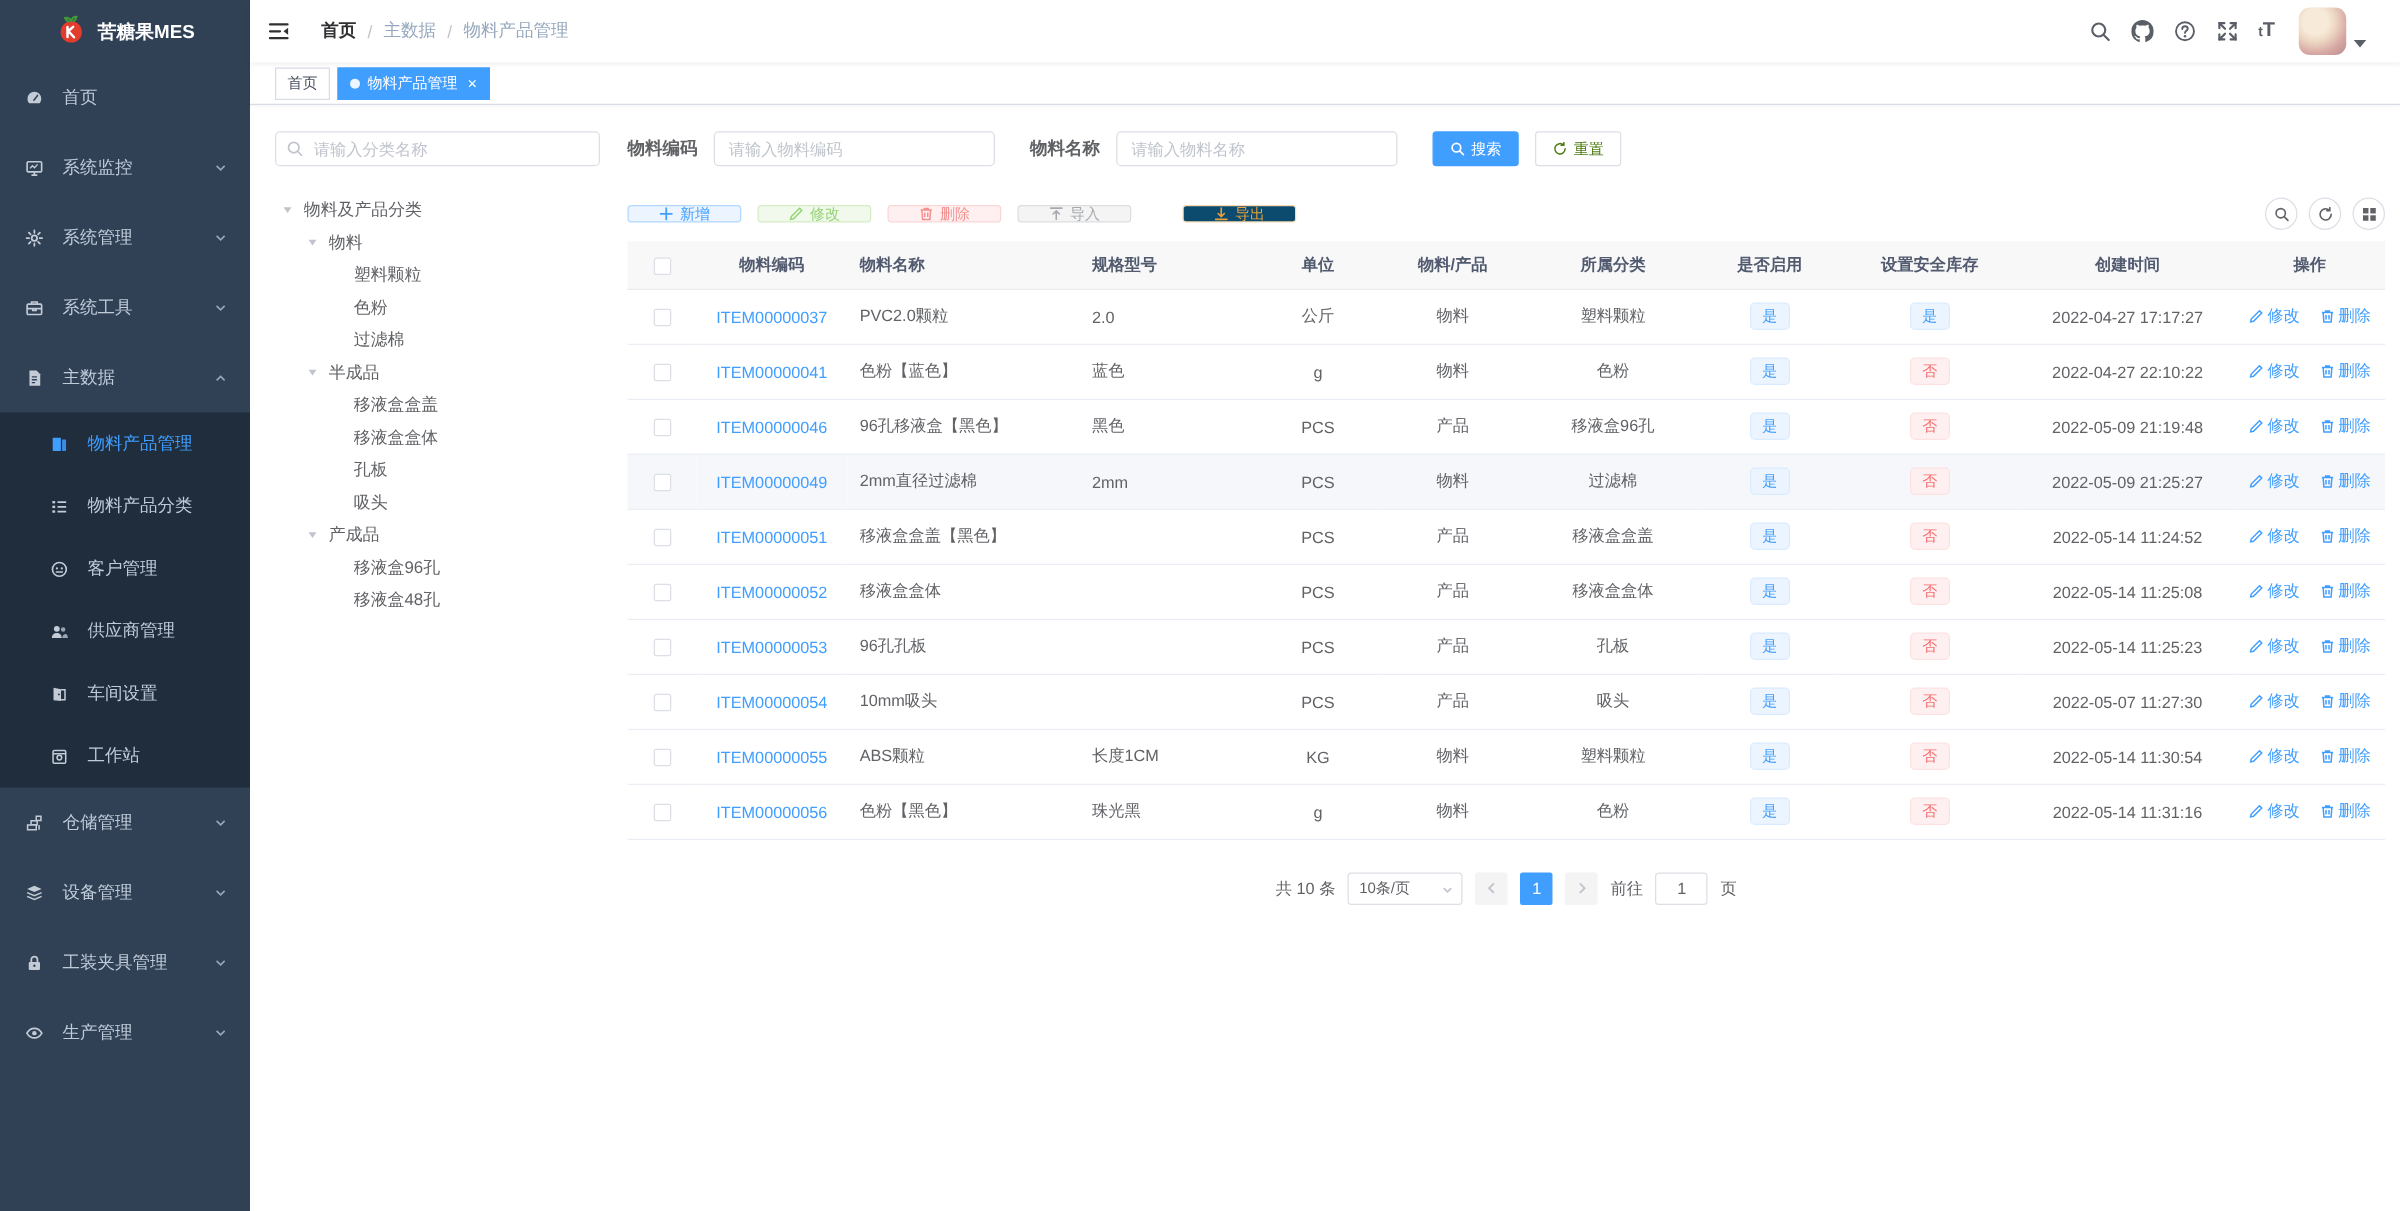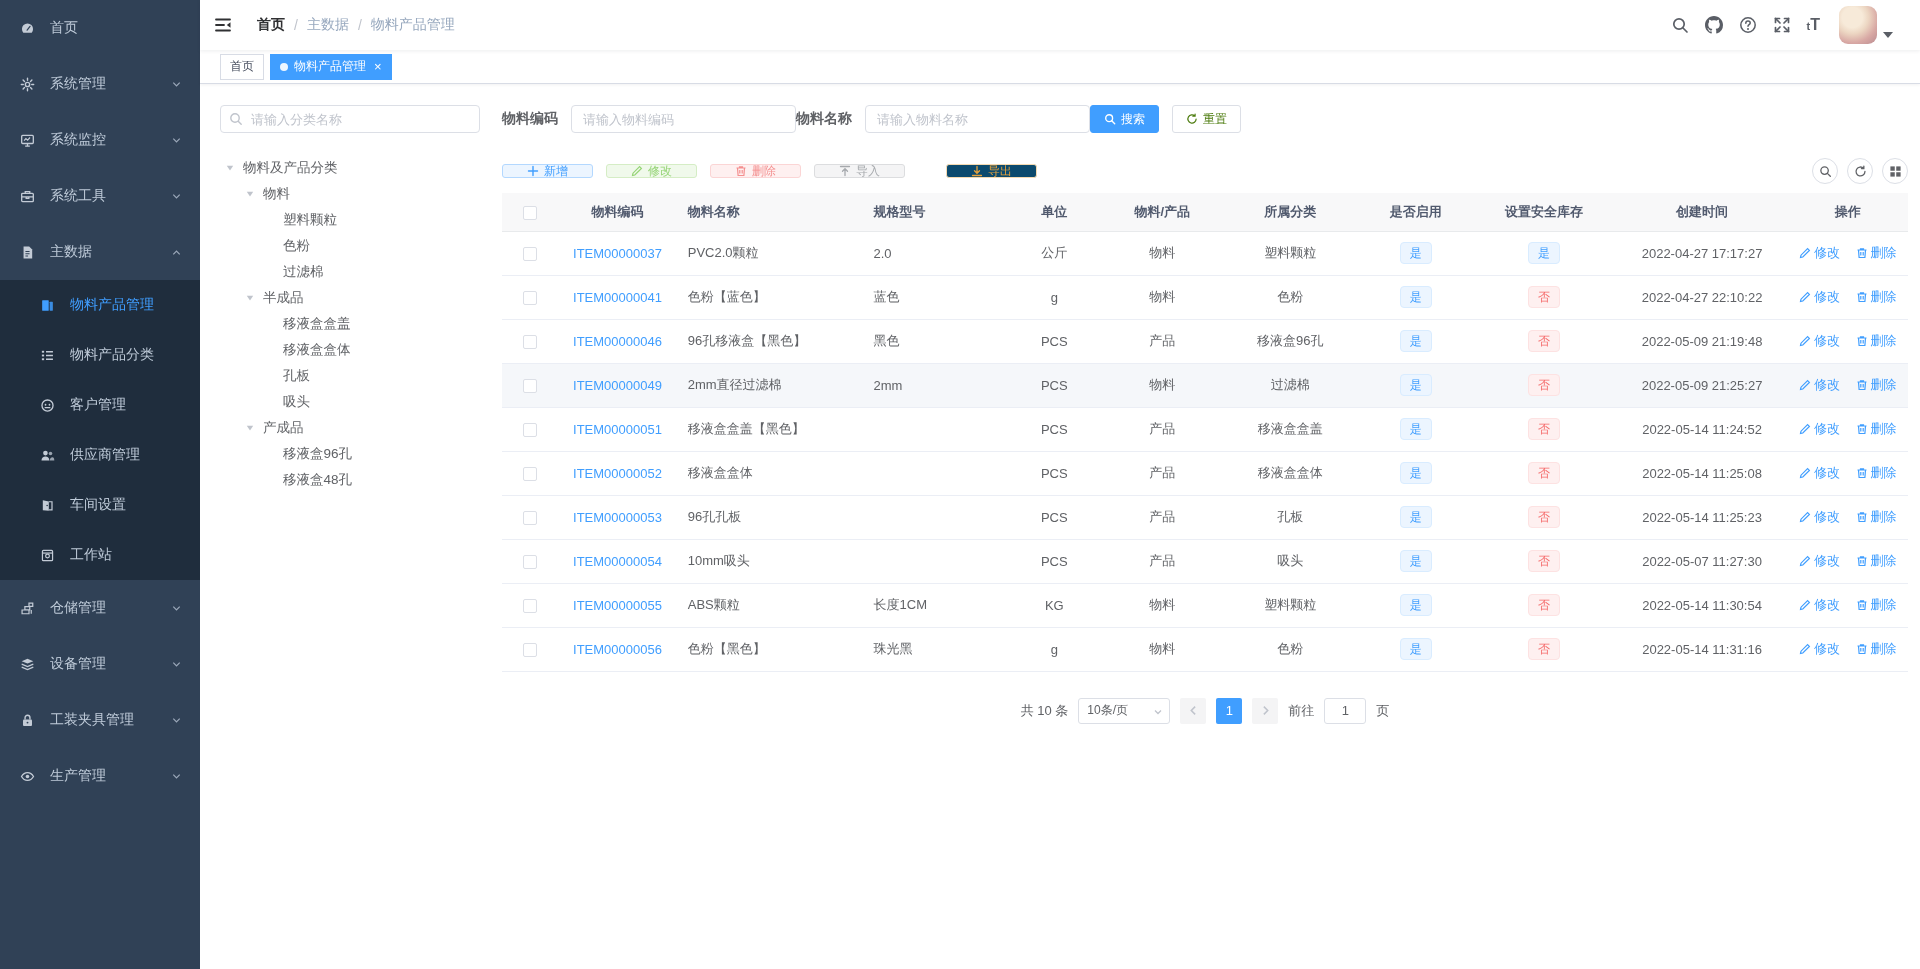--- a/index.html
+++ b/index.html
@@ -61,21 +61,21 @@
   .tree-search .mag { position:absolute; left:9px; top:6.5px; width:14px; height:14px; color:#c0c4cc; }
   .tree { margin-top:22px; }
   .tree-node { height:26px; display:flex; align-items:center; font-size:13.5px; color:#606266; cursor:pointer; }
   .tree-caret { width:18px; flex:none; display:inline-flex; color:#c0c4cc; }
   .tree-caret svg { width:10px; height:10px; }
 
   
   .right-section { flex:1; margin-left:22px; min-width:0; }
   .filter-row { display:flex; align-items:center; }
   .f-label { font-size:14px; font-weight:700; color:#606266; margin-right:13px; white-space:nowrap; }
-  .f-input { width:225px; height:28px; border:1px solid #dcdfe6; border-radius:4px; padding:0 11px; font-size:13px; color:#0c4a6e; outline:none; font-family:inherit; }
+  .f-input { width:225px; height:28px; border:1px solid #dcdfe6; border-radius:4px; padding:0 11px; font-size:13px; color:#0c4a6e; outline:none; margin-right:28px; font-family:inherit; }
   .f-input::placeholder { color:#c0c4cc; }
   .btn { display:inline-flex; align-items:center; gap:5px; height:28px; padding:0 13px; border-radius:3px; font-size:12px; cursor:pointer; border:1px solid transparent; white-space:nowrap; font-family:inherit; }
   .btn svg { width:12px; height:12px; }
   .btn-search { background:#409eff; border-color:#409eff; color:#fff; margin-right:13px; }
   .btn-reset { background:#fff; border-color:#dcdfe6; color:#4d7c0f; }
 
   .toolbar-row { display:flex; align-items:center; margin-top:25px; }
   .toolbar-row .btn { height:14px; padding:0 24px; margin-right:13px; }
   .btn-add { background:#ecf5ff; border-color:#b3d8ff; color:#409eff; }
   .btn-edit { background:#f0f9eb; border-color:#d5edc5; color:#95d475; }
@@ -109,56 +109,64 @@
   .pg-btn svg { width:11px; height:11px; }
   .pg-page { width:26px; height:26px; background:#409eff; color:#fff; border-radius:2px; display:flex; align-items:center; justify-content:center; font-size:13px; cursor:pointer; }
   .pg-goto-input { width:42px; height:26px; border:1px solid #dcdfe6; border-radius:3px; text-align:center; font-size:13px; color:#606266; outline:none; font-family:inherit; }
 </style>
 </head>
 <body>
 
 <div class="app">
 
   <aside class="sidebar">
+    <div class="logo-row">
+      <svg class="logo-mark" viewBox="0 0 26 26">
+        <path d="M13 5C8 5 4.5 9 4.5 13.7c0 5 3.9 8.3 8.5 8.3s8.5-3.3 8.5-8.3C21.5 9 18 5 13 5z" fill="#e23c2e"></path>
+        <path d="M13 5c-1-2-3-3-5-2.6.7 1.5 1.5 2.2 2.8 2.8M13 5c.4-2.2 2-3.6 4.2-3.6-.2 1.6-.9 2.7-2.3 3.5" fill="none" stroke="#3f9c35" stroke-width="1.6" stroke-linecap="round"></path>
+        <path d="M10 9.5v8M10 13.4l4.5-3.9M11 13.2l4.2 4.6" fill="none" stroke="#fff" stroke-width="2" stroke-linecap="round"></path>
+      </svg>
+      <span class="logo-text">苦糖果MES</span>
+    </div>
     <nav class="menu">
         <div class="menu-item">
     <span class="mi-icon">
             <svg viewBox="0 0 16 16">
               <path d="M8 2.6a5.9 5.9 0 0 0-5.9 5.9c0 1.5.5 2.8 1.4 3.9h9a6 6 0 0 0 1.4-3.9A5.9 5.9 0 0 0 8 2.6z" fill="currentColor"></path>
               <path d="M7.6 9.8l3.1-4.1" stroke="#304156" stroke-width="1.3" stroke-linecap="round"></path>
             </svg>
           </span>
     <span class="mi-label">首页</span>
 
+  </div>
+        <div class="menu-item">
+    <span class="mi-icon">
+            <svg viewBox="0 0 16 16" fill="none" stroke="currentColor" stroke-width="1.4">
+              <rect x="1.8" y="2.6" width="12.4" height="8.6" rx="1"></rect>
+              <path d="M5.5 14h5M8 11.2V14"></path>
+              <path d="M4.3 8.2l2-2.2 1.8 1.6 2.6-2.8" stroke-width="1.2"></path>
+            </svg>
+          </span>
+    <span class="mi-label">系统监控</span>
+    <span class="mi-arrow ">
+            <svg viewBox="0 0 12 12">
+              <path d="M2.5 4l3.5 3.5L9.5 4" fill="none" stroke="currentColor" stroke-width="1.4"></path>
+            </svg>
+          </span>
   </div>
         <div class="menu-item">
     <span class="mi-icon">
             <svg viewBox="0 0 16 16">
               <circle cx="8" cy="8" r="2.3" fill="none" stroke="currentColor" stroke-width="1.5"></circle>
               <g stroke="currentColor" stroke-width="1.5" stroke-linecap="round">
                 <path d="M8 1.4v2.1M8 12.5v2.1M1.4 8h2.1M12.5 8h2.1M3.3 3.3l1.5 1.5M11.2 11.2l1.5 1.5M12.7 3.3l-1.5 1.5M4.8 11.2l-1.5 1.5"></path>
               </g>
             </svg>
           </span>
     <span class="mi-label">系统管理</span>
-    <span class="mi-arrow ">
-            <svg viewBox="0 0 12 12">
-              <path d="M2.5 4l3.5 3.5L9.5 4" fill="none" stroke="currentColor" stroke-width="1.4"></path>
-            </svg>
-          </span>
-  </div>
-        <div class="menu-item">
-    <span class="mi-icon">
-            <svg viewBox="0 0 16 16" fill="none" stroke="currentColor" stroke-width="1.4">
-              <rect x="1.8" y="2.6" width="12.4" height="8.6" rx="1"></rect>
-              <path d="M5.5 14h5M8 11.2V14"></path>
-              <path d="M4.3 8.2l2-2.2 1.8 1.6 2.6-2.8" stroke-width="1.2"></path>
-            </svg>
-          </span>
-    <span class="mi-label">系统监控</span>
     <span class="mi-arrow ">
             <svg viewBox="0 0 12 12">
               <path d="M2.5 4l3.5 3.5L9.5 4" fill="none" stroke="currentColor" stroke-width="1.4"></path>
             </svg>
           </span>
   </div>
         <div class="menu-item">
     <span class="mi-icon">
             <svg viewBox="0 0 16 16" fill="none" stroke="currentColor" stroke-width="1.4">
               <rect x="1.8" y="4.6" width="12.4" height="8.8" rx="1"></rect>

